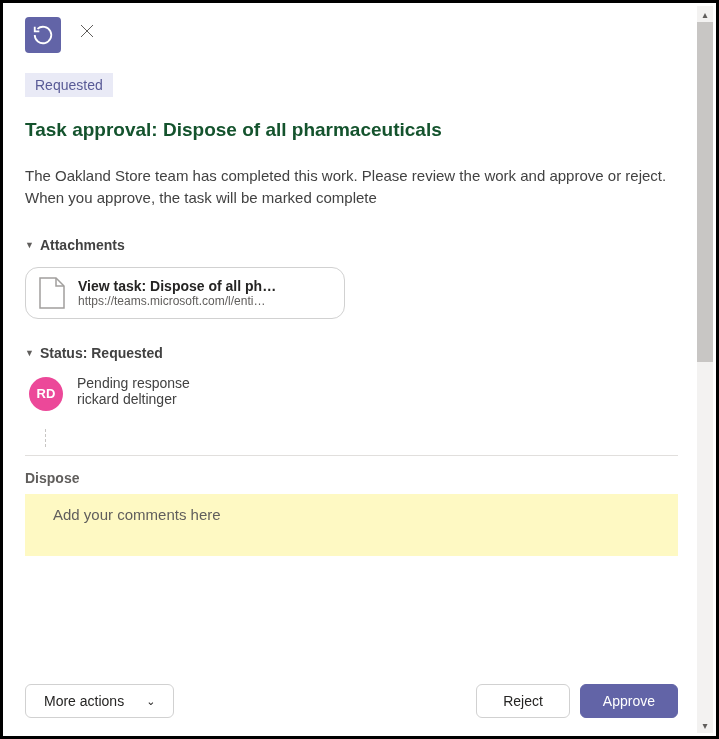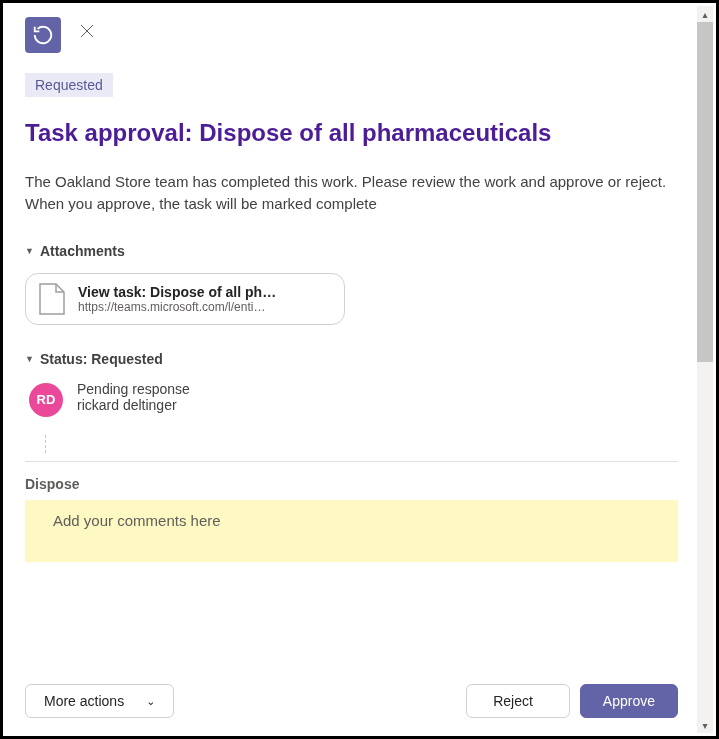--- a/index.html
+++ b/index.html
@@ -93,23 +93,23 @@
       display: inline-block;
       background: #e9eaf6;
       color: #585a96;
       font-size: 14px;
       font-weight: 400;
       padding: 4px 10px;
       margin-bottom: 22px;
     }
 
     .main-title {
-      font-size: 24px;
+      font-size: 19px;
       font-weight: 700;
-      color: #4c1d95;
+      color: #14532d;
       margin-bottom: 24px;
     }
 
     .description {
       font-size: 15px;
       color: #424242;
       line-height: 1.45;
       margin-bottom: 28px;
     }
 
@@ -244,21 +244,21 @@
       border: 1px solid #d1d1d1;
       color: #252423;
     }
     .btn-reject {
       background: #fff;
       border: 1px solid #d1d1d1;
       color: #252423;
       margin-left: auto;
       margin-right: 10px;
       padding-left: 26px;
-      padding-right: 36px;
+      padding-right: 26px;
     }
     .btn-approve {
       background: #6264a7;
       border: 1px solid #6264a7;
       color: #fff;
       padding-left: 22px;
       padding-right: 22px;
     }
     .chevron-down { font-size: 11px; }
   </style>

